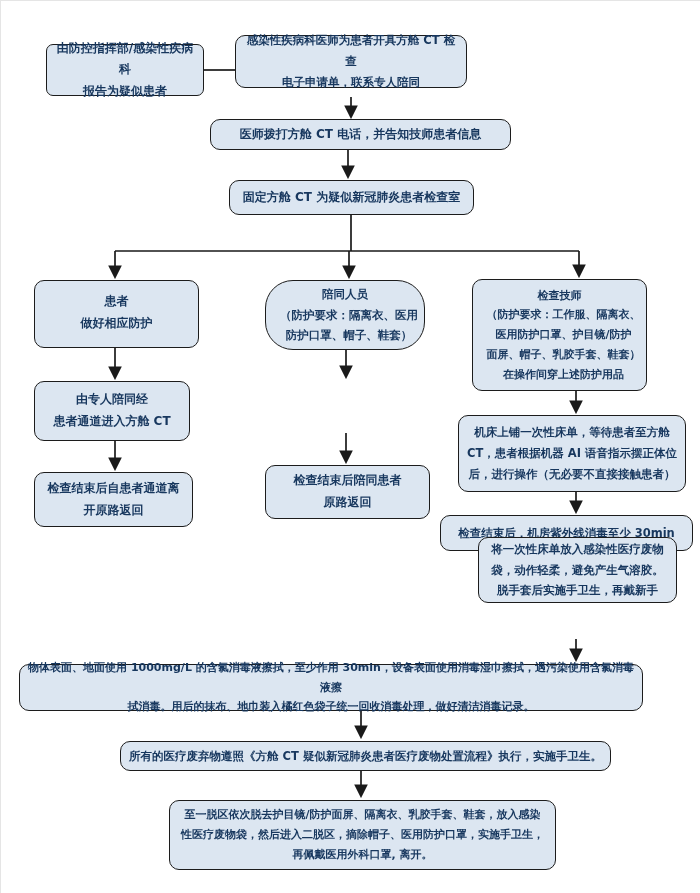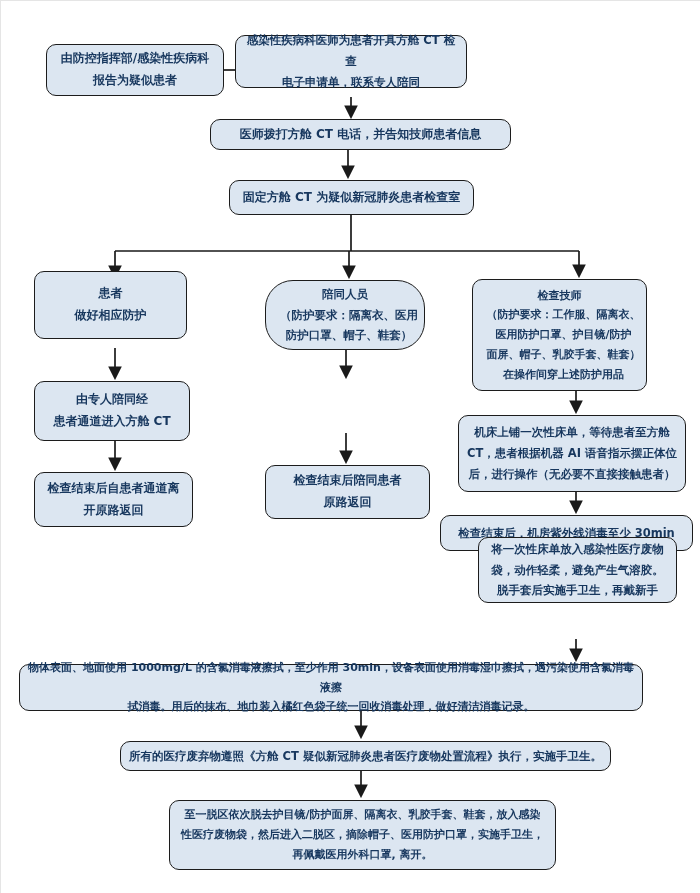--- a/index.html
+++ b/index.html
@@ -58,39 +58,39 @@
     <path class="ln ar" d="M575,390 V409"></path>
     <path class="ln ar" d="M114,440 V466"></path>
     <path class="ln ar" d="M345,432 V459"></path>
     <path class="ln ar" d="M575,491 V509"></path>
     <path class="ln ar" d="M575,543 V555"></path>
     <path class="ln ar" d="M575,638 V657"></path>
     <path class="ln ar" d="M360,710 V734"></path>
     <path class="ln ar" d="M360,770 V793"></path>
   </svg>
 
-  <div class="box" style="left:45px;top:43px;width:178px;height:52px;">
+  <div class="box" style="left:45px;top:43px;width:158px;height:52px;border-radius:7px;">
     <span class="t">由防控指挥部/感染性疾病科
 报告为疑似患者</span>
   </div>
 
   <div class="box sm" style="left:234px;top:34px;width:232px;height:53px;">
     <span class="t">感染性疾病科医师为患者开具方舱 CT 检查
 电子申请单，联系专人陪同</span>
   </div>
 
   <div class="box" style="left:209px;top:118px;width:301px;height:31px;">
     <span class="t">医师拨打方舱 CT 电话，并告知技师患者信息</span>
   </div>
 
   <div class="box" style="left:228px;top:179px;width:245px;height:35px;">
     <span class="t">固定方舱 CT 为疑似新冠肺炎患者检查室</span>
   </div>
 
-  <div class="box" style="left:33px;top:270px;width:153px;height:68px;">
+  <div class="box" style="left:33px;top:279px;width:165px;height:68px;font-family:Liberation Mono, monospace;">
     <span class="t">患者
 做好相应防护</span>
   </div>
 
   <div class="box sm" style="left:264px;top:279px;width:160px;height:70px;padding:2px 10px;border-radius:28px;">
     <div class="box-title">陪同人员</div>
     <div class="box-body">（防护要求：隔离衣、医用
 防护口罩、帽子、鞋套）</div>
   </div>
 

